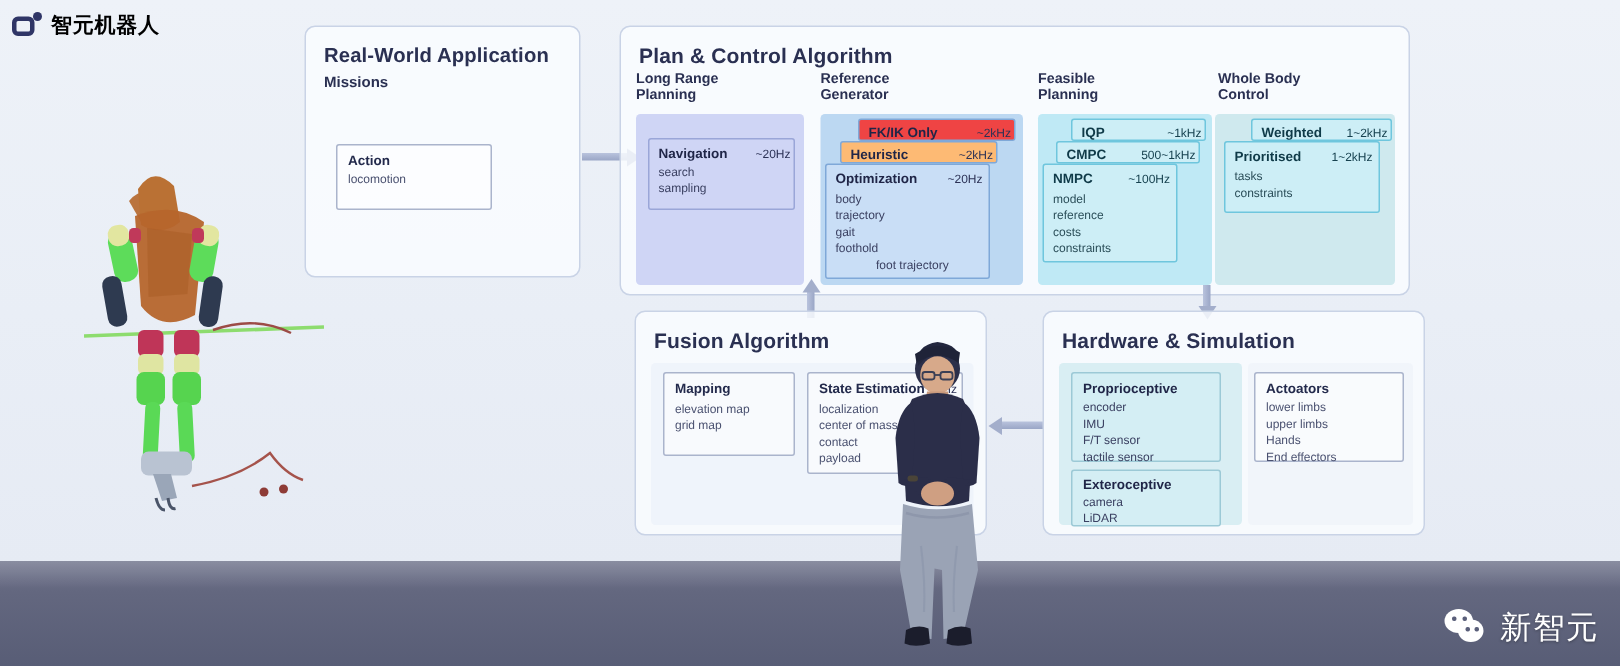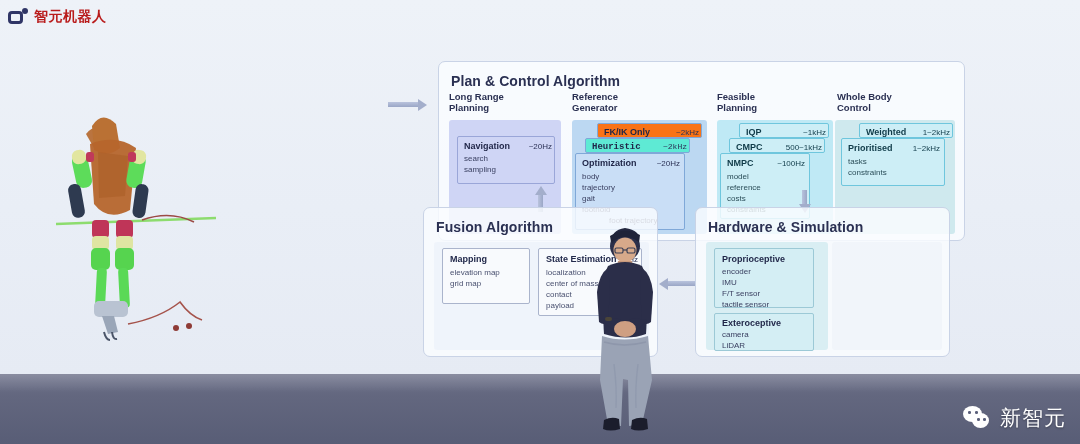--- a/index.html
+++ b/index.html
@@ -34,21 +34,21 @@
   }
   .logo-mark { position: relative; width: 20px; height: 18px; }
   .logo-mark .ring {
     position: absolute; left: 0; top: 3px; width: 15px; height: 13px;
     border: 3px solid #2f3566; border-radius: 4px;
   }
   .logo-mark .dot {
     position: absolute; right: 0; top: 0px; width: 6px; height: 6px;
     border-radius: 50%; background: #2f3566;
   }
-  .logo-text { font-size: 14px; font-weight: bold; letter-spacing: .5px; color:#b91c1c; }
+  .logo-text { font-size: 14px; font-weight: bold; letter-spacing: .5px; color:#000000; }
 
   
   .watermark {
     position: absolute; right: 14px; bottom: 12px;
     display: flex; align-items: center; gap: 7px;
     color: #ffffff;
   }
   .wm-text { font-size: 21px; font-weight: 500; letter-spacing: 1px;
              text-shadow: 0 1px 2px rgba(0,0,0,.35); }
   .wechat { position: relative; width: 30px; height: 24px; }
@@ -155,27 +155,37 @@
     <rect x="63" y="172" width="10" height="40" rx="4" fill="#5ad956" transform="rotate(-3 68 192)"></rect>
     <rect x="38" y="205" width="34" height="16" rx="5" fill="#b9c3d2"></rect>
     <path d="M46 220 l6 18 l10 -2 l-4 -16 z" fill="#9aa6b8"></path>
     <path d="M48 236 q2 8 6 8 M56 236 q1 8 5 7" stroke="#4a5468" stroke-width="2" fill="none"></path>
     <path d="M86 124 q28 -10 52 2" stroke="#9c4b46" stroke-width="1.6" fill="none"></path>
     <path d="M72 228 q32 -6 52 -22 q10 14 22 18" stroke="#a5534b" stroke-width="1.6" fill="none"></path>
     <circle cx="120" cy="232" r="3" fill="#8e3b36"></circle>
     <circle cx="133" cy="230" r="3" fill="#8e3b36"></circle>
   </svg>
 
+  <div class="panel" style="left:203px; top:17px; width:184px; height:168px;">
+    <div class="panel-title" style="position:absolute;left:12px;top:11px;">Real-World Application</div>
+    <div class="sub-label" style="position:absolute;left:12px;top:32px;font-size:10px;">Missions</div>
+    <div class="card plain" style="left:20px;top:78px;width:104px;height:44px;">
+      <div class="hd" style="position:absolute;left:7px;top:5px;">
+        <span>Action</span>
+      </div>
+      <div class="li" style="position:absolute;left:7px;top:18px;">locomotion</div>
+    </div>
+  </div>
 
   <div class="arrow">
     <div class="ah" style="position:absolute;left:388px;top:102px;width:32px;"></div>
     <div class="ahead-r" style="left:418px;top:98.5px;"></div>
   </div>
 
-  <div class="panel" style="left:438px; top:17px; width:527px; height:180px;margin-top:44px;">
+  <div class="panel" style="left:413px; top:17px; width:527px; height:180px;">
     <div class="panel-title" style="position:absolute;left:12px;top:11px;font-size:14px;">Plan &amp; Control Algorithm</div>
 
     <div style="position:absolute;left:10px;top:30px;">
       <div class="sub-label">Long Range</div>
       <div class="sub-label">Planning</div>
     </div>
     <div class="grp" style="left:10px;top:58px;width:112px;height:114px;background:#cfd5f5;">
       <div class="card lav" style="left:8px;top:16px;width:98px;height:48px;">
         <div class="hd" style="position:absolute;left:6px;top:4px;width:88px;justify-content:space-between;">
           <span>Navigation</span>
@@ -184,27 +194,27 @@
         <div class="li" style="position:absolute;left:6px;top:17px;">search</div>
         <div class="li" style="position:absolute;left:6px;top:28px;">sampling</div>
       </div>
     </div>
 
     <div style="position:absolute;left:133px;top:30px;">
       <div class="sub-label">Reference</div>
       <div class="sub-label">Generator</div>
     </div>
     <div class="grp" style="left:133px;top:58px;width:135px;height:114px;background:#bcd8f2;">
-      <div class="card" style="left:25px;top:3px;width:105px;height:15px;background:#f97316;border-color:#7fa8d8;">
+      <div class="card" style="left:25px;top:3px;width:105px;height:15px;background:#ef4444;border-color:#7fa8d8;">
         <div class="hd" style="position:absolute;left:6px;top:3px;width:95px;justify-content:space-between;">
           <span>FK/IK Only</span>
           <span class="hz">~2kHz</span>
         </div>
       </div>
-      <div class="card" style="left:13px;top:18px;width:105px;height:15px;background:#5eead4;border-color:#7fa8d8;font-family:Liberation Mono, monospace;">
+      <div class="card" style="left:13px;top:18px;width:105px;height:15px;background:#fdba74;border-color:#7fa8d8;">
         <div class="hd" style="position:absolute;left:6px;top:3px;width:95px;justify-content:space-between;">
           <span>Heuristic</span>
           <span class="hz">~2kHz</span>
         </div>
       </div>
       <div class="card" style="left:3px;top:33px;width:110px;height:77px;background:#c9def6;border-color:#7fa8d8;">
         <div class="hd" style="position:absolute;left:6px;top:4px;width:98px;justify-content:space-between;">
           <span>Optimization</span>
           <span class="hz">~20Hz</span>
         </div>
@@ -321,20 +331,29 @@
     <div class="card" style="left:18px;top:40px;width:100px;height:60px;background:#d4eef4;border-color:#9cc9d6;">
       <div class="hd" style="position:absolute;left:7px;top:5px;">
         <span>Proprioceptive</span>
       </div>
       <div class="li" style="position:absolute;left:7px;top:18px;">encoder</div>
       <div class="li" style="position:absolute;left:7px;top:29px;">IMU</div>
       <div class="li" style="position:absolute;left:7px;top:40px;">F/T sensor</div>
       <div class="li" style="position:absolute;left:7px;top:51px;">tactile sensor</div>
     </div>
 
+    <div class="card plain" style="left:140px;top:40px;width:100px;height:60px;">
+      <div class="hd" style="position:absolute;left:7px;top:5px;">
+        <span>Actoators</span>
+      </div>
+      <div class="li" style="position:absolute;left:7px;top:18px;">lower limbs</div>
+      <div class="li" style="position:absolute;left:7px;top:29px;">upper limbs</div>
+      <div class="li" style="position:absolute;left:7px;top:40px;">Hands</div>
+      <div class="li" style="position:absolute;left:7px;top:51px;">End effectors</div>
+    </div>
   </div>
 
   <svg class="presenter" viewBox="0 0 96 210">
     <ellipse cx="47" cy="22" rx="15" ry="15" fill="#2b2f4a"></ellipse>
     <path d="M34 20 q13 -16 27 -2 q2 -12 -14 -14 q-15 2 -13 16 z" fill="#23273f"></path>
     <ellipse cx="47" cy="26" rx="11.5" ry="12.5" fill="#d7a98a"></ellipse>
     <path d="M33 18 q14 -10 28 0 l1 -7 q-15 -9 -30 1 z" fill="#1f2338"></path>
     <rect x="37" y="24" width="8" height="5" rx="1.6" fill="none" stroke="#3a3f55" stroke-width="1.2"></rect>
     <rect x="49" y="24" width="8" height="5" rx="1.6" fill="none" stroke="#3a3f55" stroke-width="1.2"></rect>
     <line x1="45" y1="26" x2="49" y2="26" stroke="#3a3f55" stroke-width="1.2"></line>

